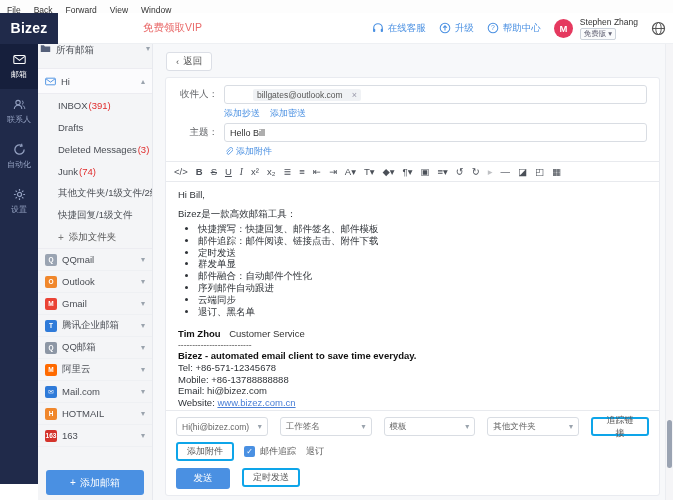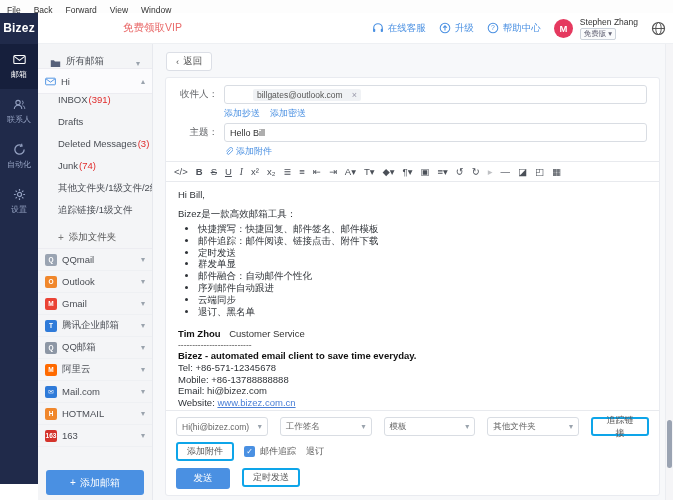--- a/index.html
+++ b/index.html
@@ -8,22 +8,22 @@
 
   
   .menubar { position:absolute; top:0; left:0; right:0; height:21px; background:#fdfdfd;
     display:flex; align-items:center; gap:13px; padding:0 7px; font-size:8.5px; color:#333;
     border-bottom:1px solid #f0f0f0; }
   .menubar span { cursor:default; }
 
   
   .topbar { position:absolute; top:13px; left:0; right:0; height:31px; background:#fff;
     border-bottom:1px solid #eef0f3; display:flex; align-items:center; }
-  .logo { width:38px; height:31px; background:#202a4a; color:#fff; font-weight:bold;
-    font-size:12px; display:flex; align-items:center; justify-content:center; letter-spacing:.2px; }
+  .logo { width:58px; height:31px; background:#202a4a; color:#fff; font-weight:bold;
+    font-size:14px; display:flex; align-items:center; justify-content:center; letter-spacing:.2px; }
   .vip { margin-left:85px; color:#e96a6a; font-size:10.5px; }
   .top-right { margin-left:auto; display:flex; align-items:center; gap:13px; padding-right:7px; }
   .hnav { display:flex; align-items:center; gap:4px; color:#4a90e2; font-size:9.5px; }
   .hnav svg { width:12px; height:12px; display:block; }
   .avatar { width:19px; height:19px; border-radius:50%; background:#e5395f; color:#fff;
     font-size:9.5px; font-weight:bold; display:flex; align-items:center; justify-content:center; }
   .userblock { display:flex; flex-direction:column; align-items:flex-start; gap:1px; margin-left:-6px; }
   .username { font-size:8.5px; color:#333; }
   .plan-badge { font-size:7.5px; color:#667; border:1px solid #ccd2da; border-radius:2px;
     padding:0 3px; display:flex; gap:2px; align-items:center; background:#fafbfc; }
@@ -32,28 +32,28 @@
   
   .rail { position:absolute; top:44px; left:0; width:38px; bottom:16px; background:#202a4a; }
   .rail-item { height:45px; display:flex; flex-direction:column; align-items:center;
     justify-content:center; gap:3px; color:#93a0c0; font-size:8px; cursor:pointer; }
   .rail-item svg { width:13px; height:13px; display:block; }
   .rail-item.active { background:#161f3c; color:#fff; }
 
   
   .sidebar { position:absolute; top:44px; left:38px; width:115px; bottom:0; background:#f4f5f7;
     border-right:1px solid #e7e9ee; font-size:9.5px; color:#4a4e55; }
-  .sb-head { height:25px; display:flex; align-items:flex-end; gap:5px; padding:0 12px;
+  .sb-head { height:25px; display:flex; align-items:flex-start; gap:5px; padding:0 2px;
     border-bottom:1px solid #ececf1; cursor:pointer; }
   .sb-head svg { width:11px; height:9px; display:block; }
   .sb-acct { height:25px; display:flex; align-items:center; gap:5px; padding:0 7px;
     background:#fbfbfd; border-bottom:1px solid #ececf1; cursor:pointer; }
   .sb-acct svg { width:11px; height:9px; display:block; }
   .chev { margin-left:auto; color:#9aa3ad; font-size:8px; }
-  .folder-row { height:22px; display:flex; align-items:flex-start; padding:0 6px 0 20px;
+  .folder-row { height:22px; display:flex; align-items:center; padding:0 6px 0 20px;
     cursor:pointer; white-space:nowrap; overflow:hidden; }
   .folder-count { color:#e02b2b; margin-left:1px; }
   .add-folder { height:23px; display:flex; align-items:center; gap:5px; padding:0 6px 0 20px;
     color:#555; cursor:pointer; border-bottom:1px solid #ececf1; }
   .add-folder .plus { font-size:10px; color:#777; }
   .acct-row { height:22px; display:flex; align-items:center; gap:5px; padding:0 7px;
     border-bottom:1px solid #eef0f3; cursor:pointer; white-space:nowrap; overflow:hidden; }
   .acct-ico { width:12px; height:12px; border-radius:2px; color:#fff; font-size:6.5px;
     font-weight:bold; display:flex; align-items:center; justify-content:center; flex:none; }
   .add-mailbox { position:absolute; left:8px; right:8px; bottom:5px; height:25px;
@@ -258,21 +258,21 @@
     <span data-name="folder-label">Junk</span>
         <span class="folder-count" data-name="unread-count-badge">(74)</span>
   </div>
 
   <div class="folder-row" data-name="folder-item">
     <span data-name="folder-label">其他文件夹/1级文件/2级...</span>
         <span class="folder-count" data-name="unread-count-badge"></span>
   </div>
 
   <div class="folder-row" data-name="folder-item">
-    <span data-name="folder-label">追踪链接/1级文件</span>
+    <span data-name="folder-label">快捷回复/1级文件</span>
         <span class="folder-count" data-name="unread-count-badge"></span>
   </div>
 </div>
 
   <div class="add-folder" data-name="add-folder-button">
     <span class="plus" data-name="plus-icon">+</span>
     <span data-name="add-folder-label">添加文件夹</span>
   </div>
 
   <div data-name="account-list">

